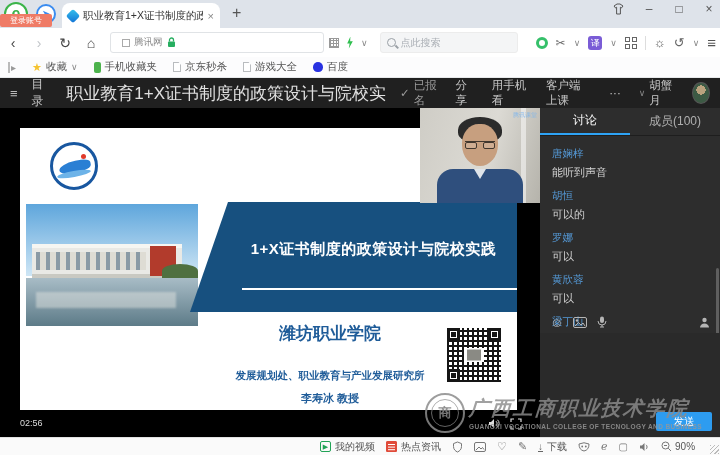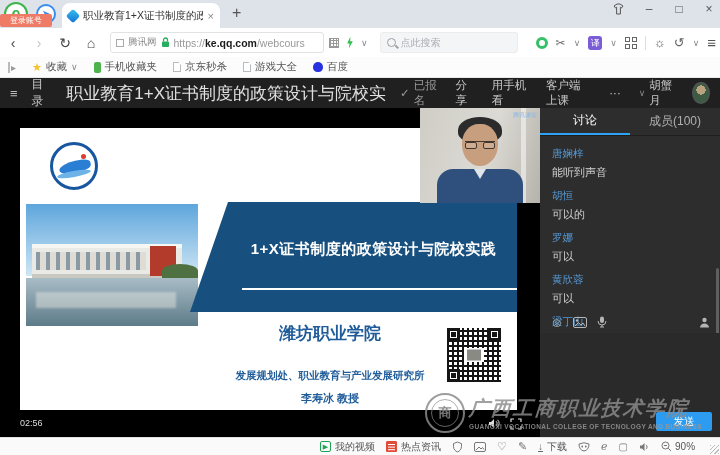--- a/index.html
+++ b/index.html
@@ -16,21 +16,21 @@
   .tab-title { font-size:10.5px; color:#333; white-space:nowrap; overflow:hidden; flex:1; }
   .tab-close { color:#888; font-size:11px; flex:none; }
   .newtab { position:absolute; left:232px; top:4px; color:#555; font-size:16px; }
   .wincontrols { position:absolute; right:4px; top:2px; display:flex; gap:16px; align-items:center; color:#555; font-size:12px; }
   .wincontrols .glyph { width:14px; text-align:center; }
 
   
   .toolbar { position:absolute; top:28px; left:0; width:720px; height:29px; background:#fff; display:flex; align-items:center; }
   .navbtn { font-size:14px; color:#444; width:26px; text-align:center; }
   .navbtn.disabled { color:#c0c4c8; }
-  .addressbar { margin-left:6px; width:214px; height:21px; border:1px solid #e0e3e6; border-radius:3px; display:flex; align-items:center; padding:0 5px; gap:4px; font-size:10.5px; overflow:hidden; }
+  .addressbar { margin-left:6px; width:214px; height:21px; border:1px solid #e0e3e6; border-radius:3px; display:flex; align-items:center; padding:0 11px; gap:4px; font-size:10.5px; overflow:hidden; }
   .site-icon { width:8px; height:8px; border:1px solid #aaa; flex:none; }
   .site-label { color:#888; font-size:9.5px; white-space:nowrap; }
   .lock-icon { flex:none; }
   .url { white-space:nowrap; overflow:hidden; color:#999; }
   .url .domain { color:#1a1a1a; font-weight:bold; }
   .addr-icons { display:flex; gap:7px; align-items:center; margin-left:5px; color:#888; }
   .qrgrid-icon { width:10px; height:10px; border:1px solid #999; background:
      repeating-linear-gradient(0deg,#999 0 1px,transparent 1px 3px),
      repeating-linear-gradient(90deg,#999 0 1px,transparent 1px 3px); }
   .bolt-icon { width:8px; height:12px; background:#2fbf4f; clip-path:polygon(55% 0,15% 58%,45% 58%,35% 100%,85% 40%,52% 40%); }
@@ -196,21 +196,20 @@
   <span class="navbtn">⌂</span>
   <div class="addressbar">
     <span class="site-icon"></span>
     <span class="site-label">腾讯网</span>
     <span class="lock-icon">
       <svg class="ic" width="9" height="11" viewBox="0 0 9 11">
           <rect x="1" y="4.5" width="7" height="5.5" rx="1" fill="#27ae60"></rect>
           <path d="M2.5 4.5 V3 a2 2 0 0 1 4 0 v1.5" fill="none" stroke="#27ae60" stroke-width="1.3"></path>
         </svg>
     </span>
-    <span class="url"><span>https://</span><span class="domain">ke.qq.com</span><span>/webcours</span></span>
   </div>
   <div class="addr-icons">
     <span class="qrgrid-icon"></span>
     <span class="bolt-icon"></span>
     <span class="chev">∨</span>
   </div>
   <div class="searchbox">
     <span class="mag"></span>
     <input placeholder="点此搜索" style="">
   </div>

